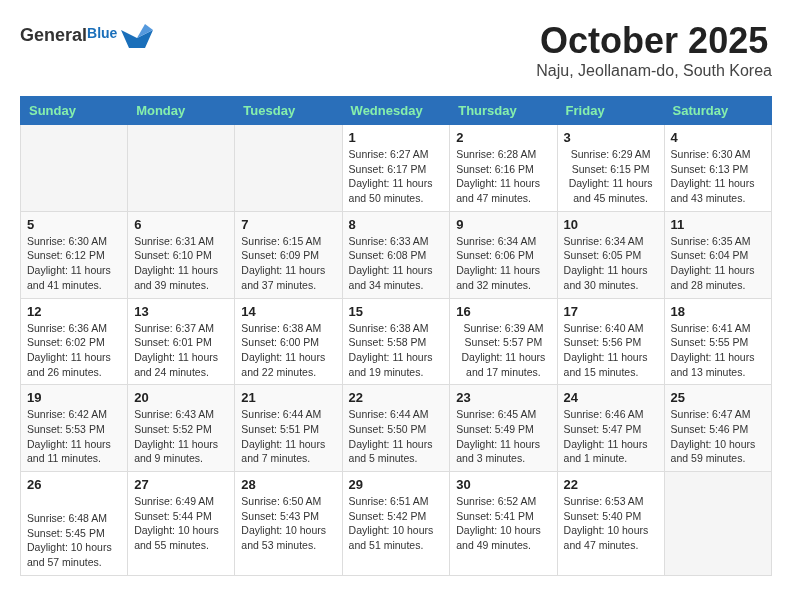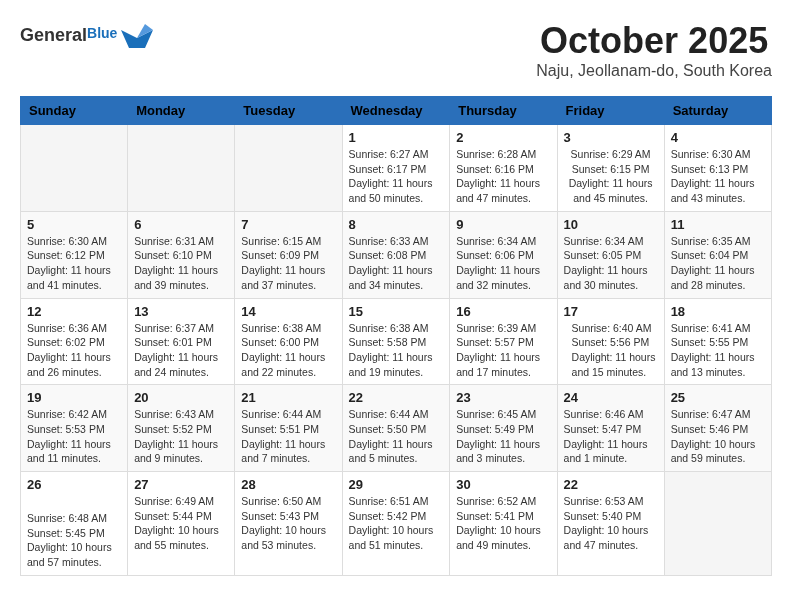--- a/index.html
+++ b/index.html
@@ -52,21 +52,21 @@
       font-size: 16px;
       color: #444;
     }
     .calendar {
       width: 100%;
       border-collapse: collapse;
       border: 1px solid #ccc;
     }
     .calendar th {
       background: #2a6fba;
-      color: #000000;
+      color: #86efac;
       text-align: left;
       padding: 6px 8px;
       font-size: 13px;
       font-weight: bold;
       border: 1px solid #2a6fba;
     }
     .calendar td {
       vertical-align: top;
       padding: 5px 6px;
       border: 1px solid #ddd;
@@ -235,28 +235,28 @@
         </td>
         <td>
           <div class="day-number">15</div>
           <div class="day-info" style="white-space: pre-line;">Sunrise: 6:38 AM
 Sunset: 5:58 PM
 Daylight: 11 hours
 and 19 minutes.</div>
         </td>
         <td>
           <div class="day-number">16</div>
-          <div class="day-info" style="white-space: pre-line;">Sunrise: 6:39 AM
+          <div class="day-info" style="white-space: pre-line; text-align: center;">Sunrise: 6:39 AM
 Sunset: 5:57 PM
 Daylight: 11 hours
 and 17 minutes.</div>
         </td>
         <td>
           <div class="day-number">17</div>
-          <div class="day-info" style="white-space: pre-line; margin-left: 8px;">Sunrise: 6:40 AM
+          <div class="day-info" style="white-space: pre-line;">Sunrise: 6:40 AM
 Sunset: 5:56 PM
 Daylight: 11 hours
 and 15 minutes.</div>
         </td>
         <td>
           <div class="day-number">18</div>
           <div class="day-info" style="white-space: pre-line;">Sunrise: 6:41 AM
 Sunset: 5:55 PM
 Daylight: 11 hours
 and 13 minutes.</div>

